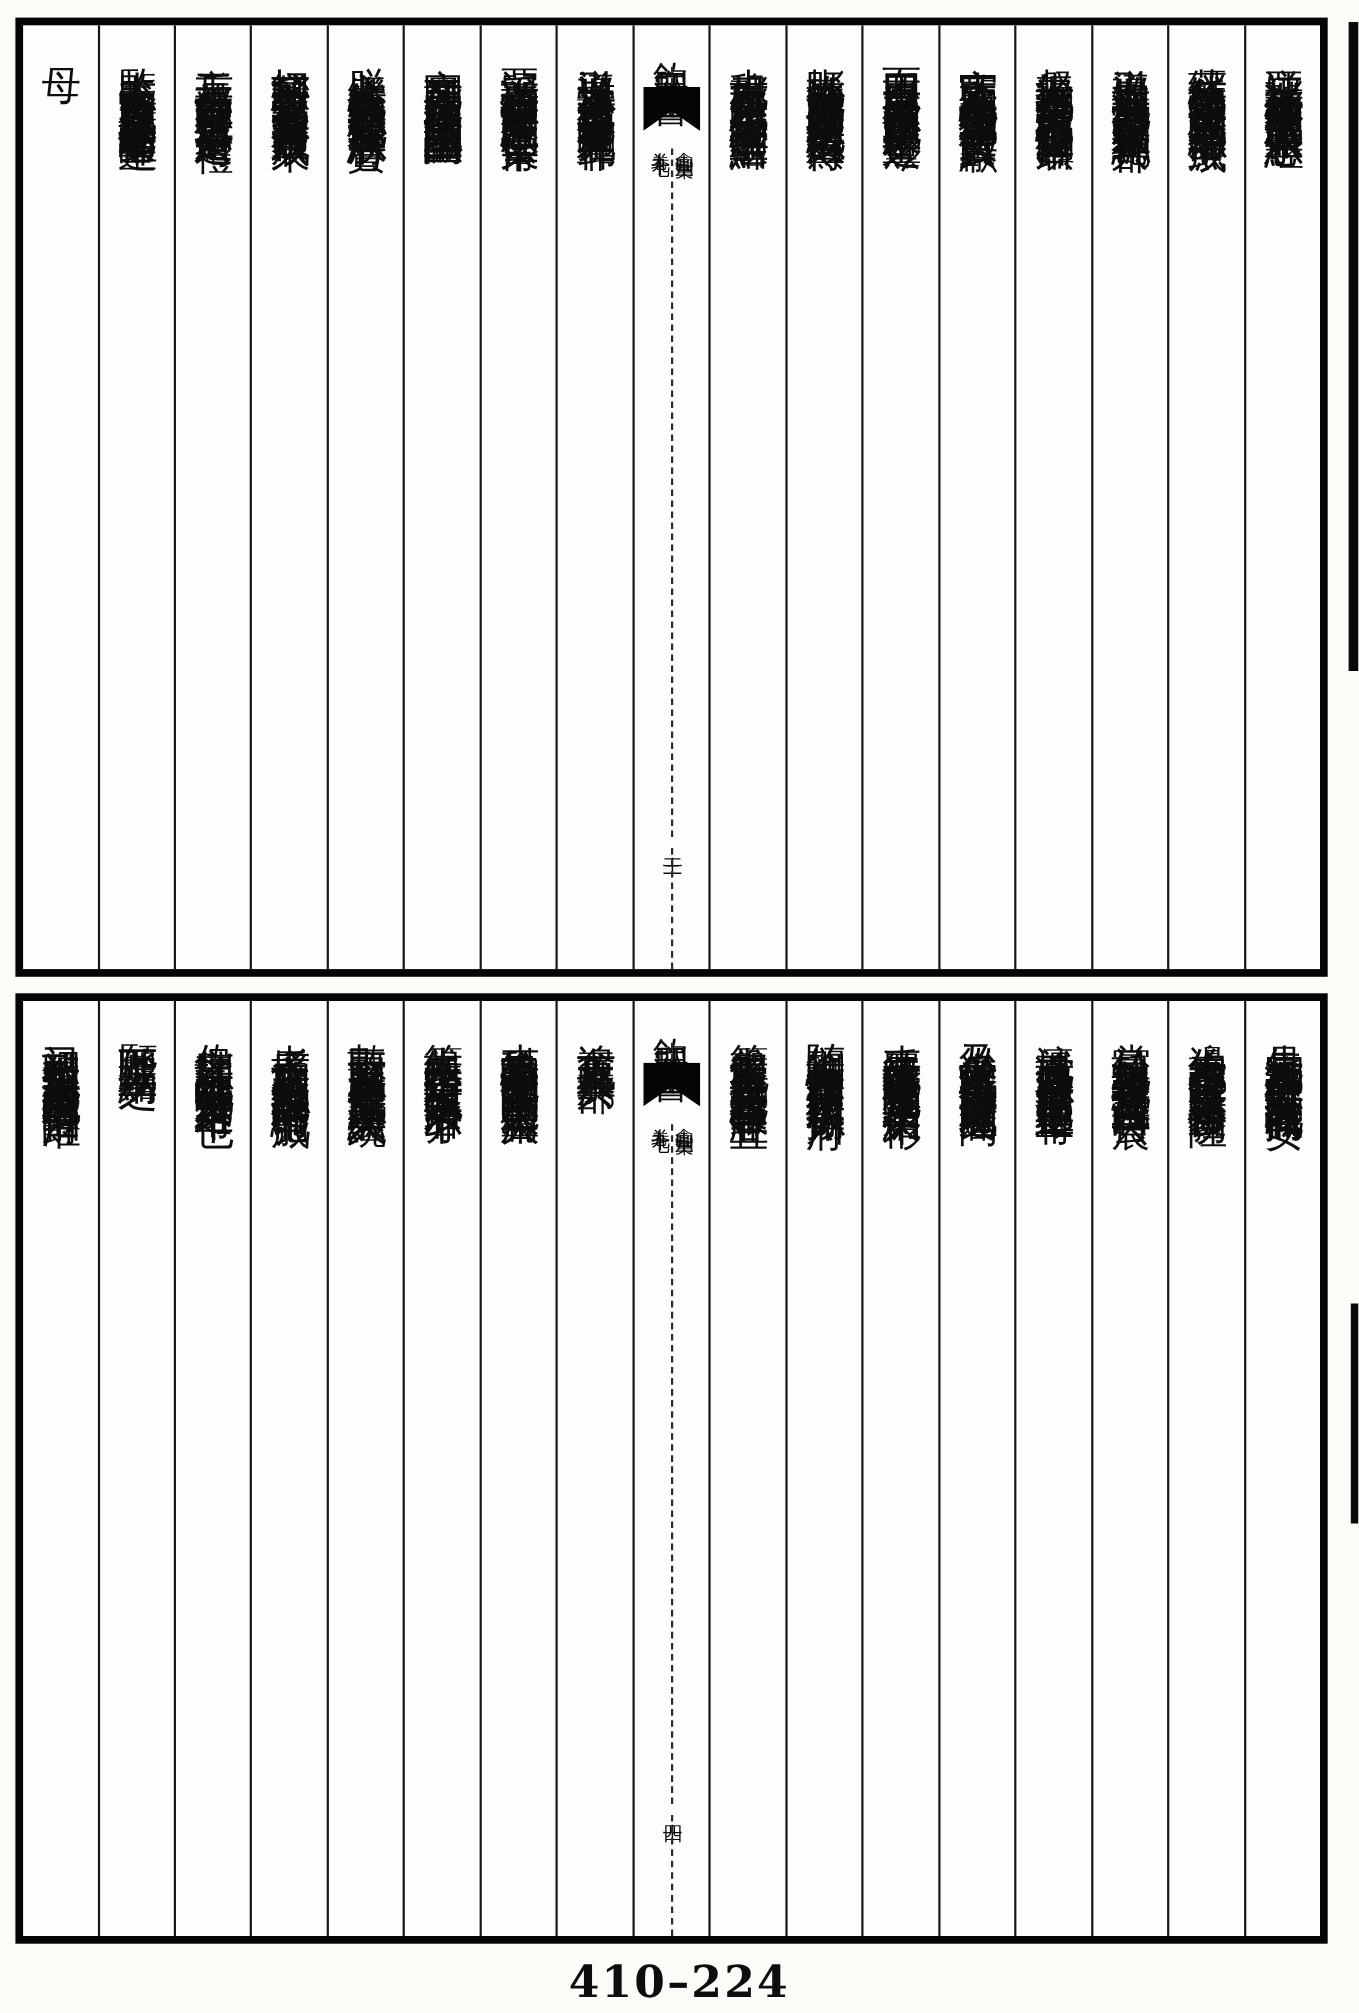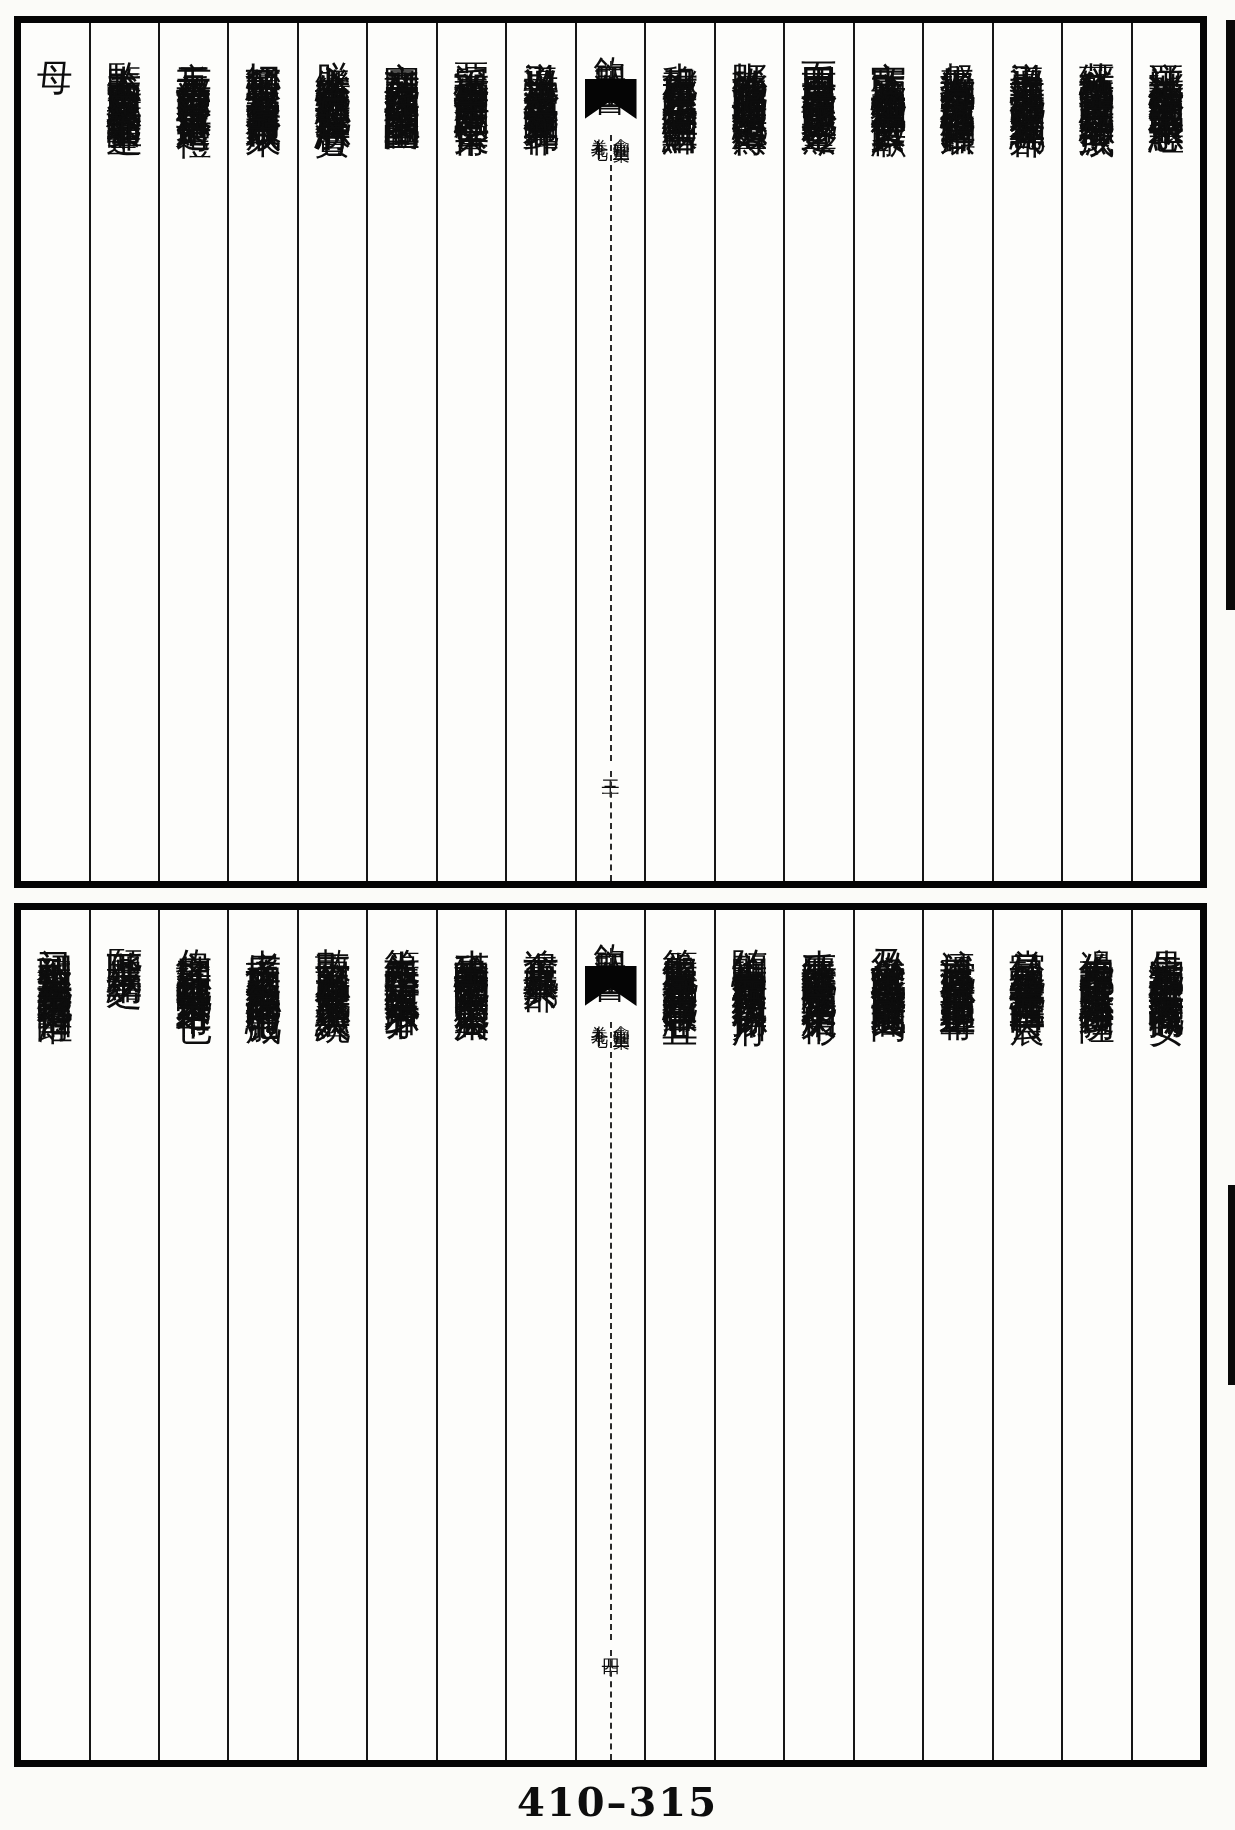--- a/index.html
+++ b/index.html
@@ -169,13 +169,13 @@
   <div class="tcol">數十兩臣竊以為過矣臣觀歷代以來藩王入繼大統</div>
   <div class="tcol">者序援立之功則主威褻私扈從之人則侍衛驕弛戚</div>
   <div class="tcol">偉之禁則請託行此治亂安危之幾辨之不可不早也</div>
   <div class="tcol">願陛下裁擇上嘉納之</div>
   <div class="tcol">初司禮監太監魏彬為其弟英辭免伯爵得㫖伯爵准</div>
 </div>
 
 <div class="scan-edge edge-1"></div>
 <div class="scan-edge edge-2"></div>
 
-<div class="page-footer">410–315</div>
+<div class="page-footer">410–224</div>
 
 </body></html>

